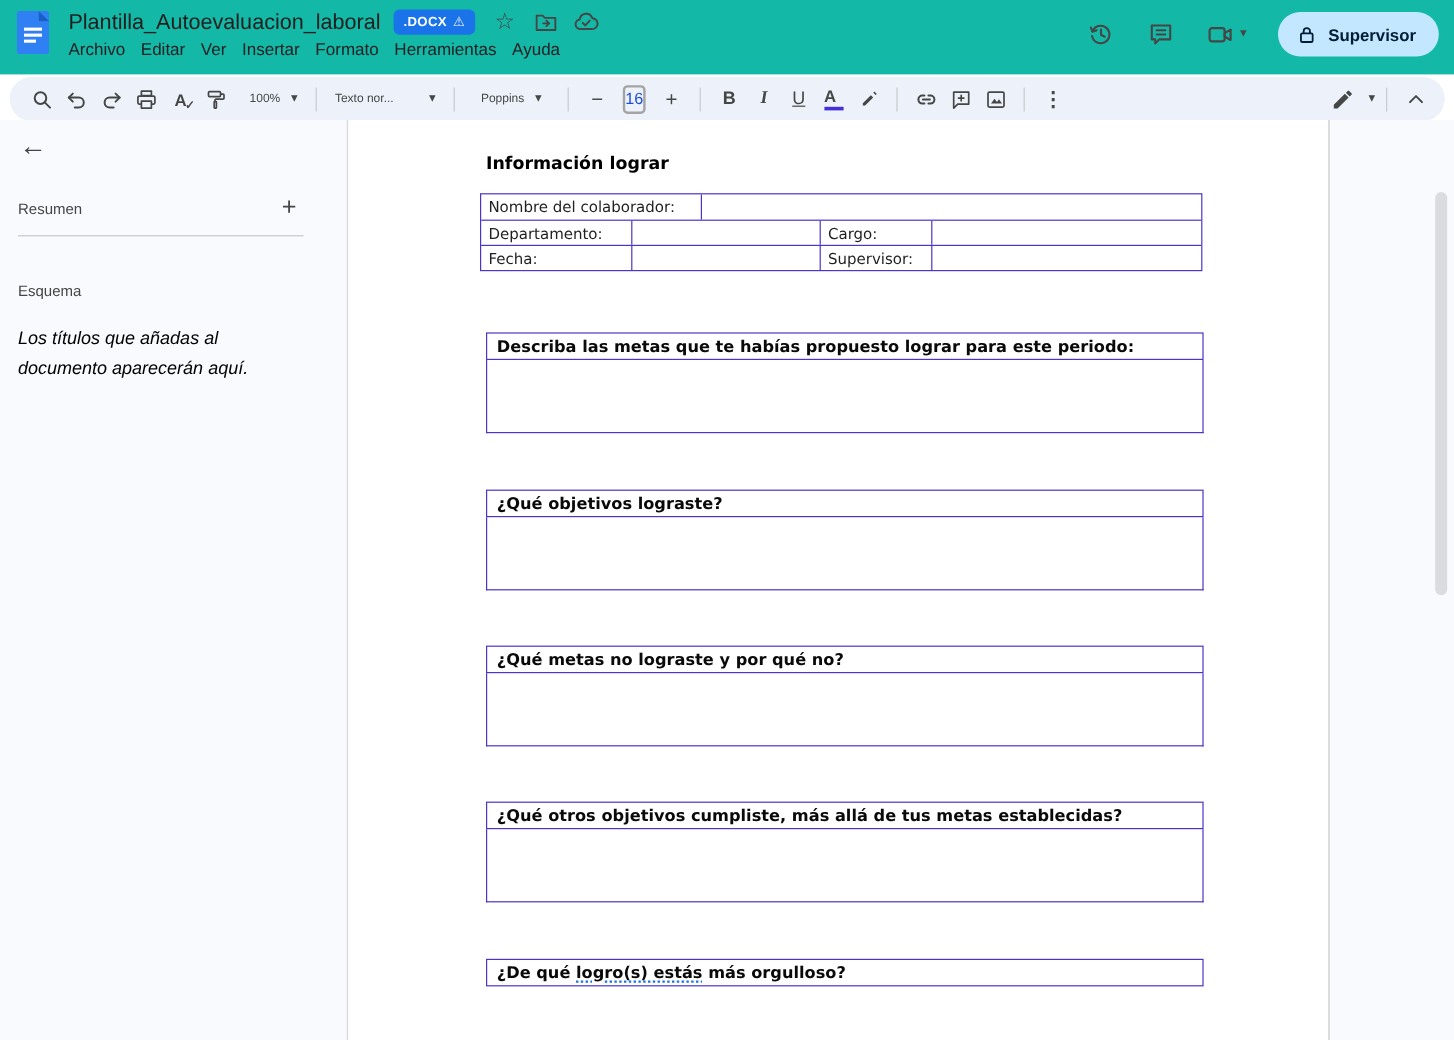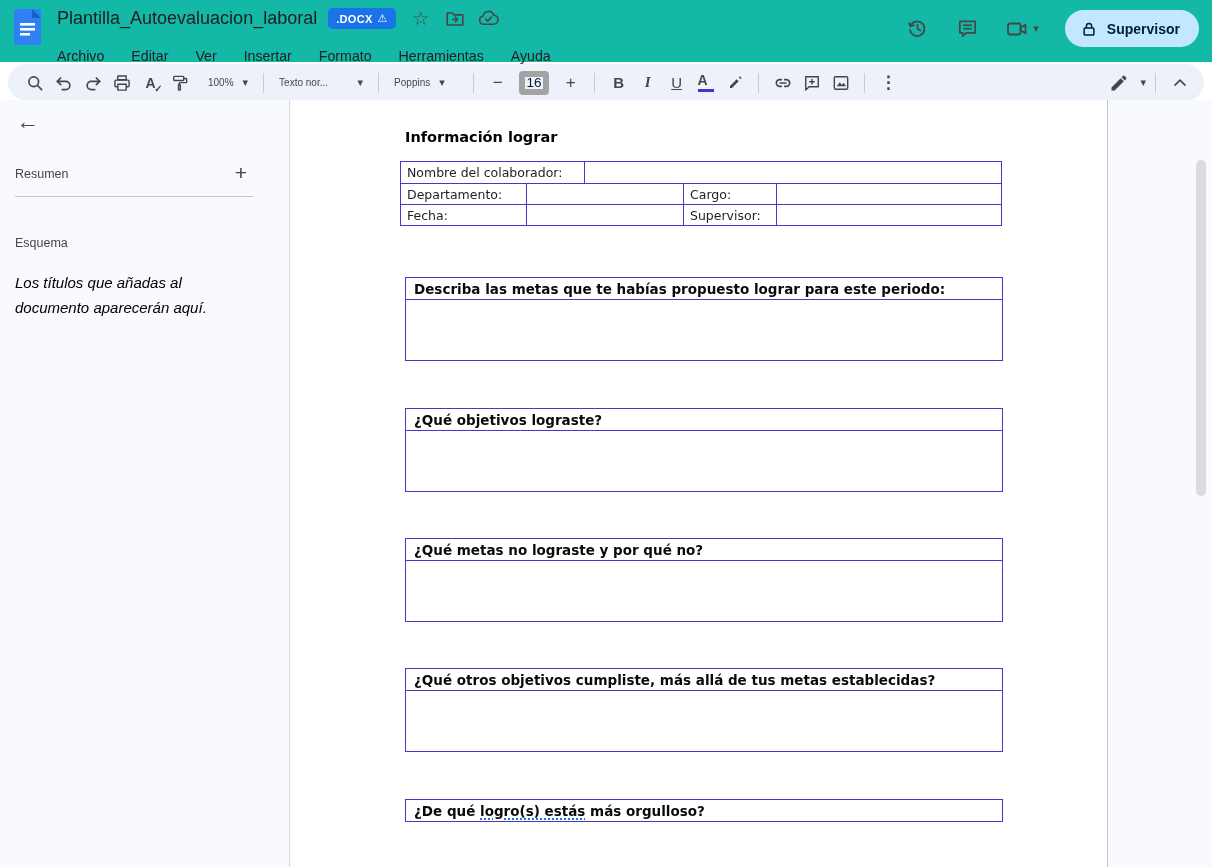--- a/index.html
+++ b/index.html
@@ -24,21 +24,21 @@
     clip-path:polygon(0 0,100% 100%,0 100%)}
   .title-block{position:absolute;left:57px;top:6px}
   .title-row{display:flex;align-items:center;height:25px}
   .doc-title{font-size:18px;color:#1f1f1f;white-space:nowrap;cursor:text}
   .docx-badge{display:inline-flex;align-items:center;gap:5px;margin-left:11px;background:var(--accent-blue);
     color:#fff;font-size:11px;font-weight:bold;letter-spacing:.3px;padding:4px 8px;border-radius:5px;cursor:pointer}
   .docx-badge .warn{font-size:11px;font-weight:normal}
   .title-icons{display:flex;align-items:center;gap:10px;margin-left:13px;color:var(--icon-gray)}
   .tico{width:24px;height:24px;display:flex;align-items:center;justify-content:center;cursor:pointer}
   .star-glyph{font-size:19px;line-height:1}
-  .menu-row{display:flex;gap:27px;margin-top:17px}
+  .menu-row{display:flex;gap:13px;margin-top:3px}
   .menu-item{font-size:14.2px;color:#202124;cursor:pointer;white-space:nowrap}
   .header-right{position:absolute;right:13px;top:10px;display:flex;align-items:center;gap:26px;color:var(--icon-gray)}
   .hico{width:24px;height:24px;display:flex;align-items:center;justify-content:center;cursor:pointer}
   .video-group{display:flex;align-items:center;gap:4px;cursor:pointer}
   .caret{font-size:11px;color:var(--icon-gray);line-height:1}
   .share-btn{display:flex;align-items:center;gap:9px;height:37px;padding:0 19px 0 15px;border-radius:19px;
     background:var(--share-bg);color:var(--share-text);font-size:14px;font-weight:bold;border:none;cursor:pointer;
     font-family:"Liberation Sans",sans-serif}
   .share-btn svg{color:var(--share-text)}
 
@@ -46,23 +46,23 @@
   .toolbar{position:absolute;left:8px;right:8px;top:64px;height:37px;background:var(--toolbar-bg);
     border-radius:19px;display:flex;align-items:center;padding:0 10px 0 12px}
   .tbtn{min-width:29px;height:29px;display:flex;align-items:center;justify-content:center;border-radius:6px;
     color:var(--icon-gray);cursor:pointer;flex:0 0 auto}
   .tbtn svg{width:20px;height:20px}
   .tb-sep{width:1px;height:20px;background:#c7cace;margin:0 9px;flex:0 0 auto}
   .tb-text{font-size:10px;color:var(--icon-gray);white-space:nowrap}
   .tb-drop{display:flex;align-items:center;gap:9px;padding:0 6px;height:29px;border-radius:6px;cursor:pointer;flex:0 0 auto}
   .zoom-drop{margin-left:8px}
   .styles-drop{min-width:96px;justify-content:space-between}
-  .font-drop{min-width:76px;justify-content:flex-start}
-  .size-box{width:30px;height:24px;border:6px solid #a3a3a3;border-radius:4px;display:flex;align-items:center;
-    justify-content:center;font-size:13.5px;color:#0f172a;margin:0 7px;cursor:text}
+  .font-drop{min-width:76px;justify-content:center}
+  .size-box{width:19px;height:24px;border:2px solid #a3a3a3;border-radius:4px;display:flex;align-items:center;
+    justify-content:center;font-size:13.5px;color:#1d4ed8;margin:0 7px;cursor:text}
   .glyph-b{font-weight:bold;font-size:15px}
   .glyph-i{font-style:italic;font-size:15px;font-family:"Liberation Serif",serif;font-weight:bold}
   .glyph-u{font-size:15px;text-decoration:underline}
   .colorA{position:relative;font-size:14px;font-weight:bold;line-height:1}
   .colorA .bar{display:block;width:16px;height:3px;background:var(--text-color-underline);margin:2px auto 0}
   .spell{position:relative;font-size:14px;font-weight:bold;line-height:1}
   .spell .chk{position:absolute;right:-7px;bottom:-4px;font-size:10px;font-weight:bold}
   .more-glyph{font-size:17px;font-weight:bold}
   .tb-right{margin-left:auto;display:flex;align-items:center}
   .pencil-group{display:flex;align-items:center;gap:7px;cursor:pointer;color:var(--icon-gray)}

